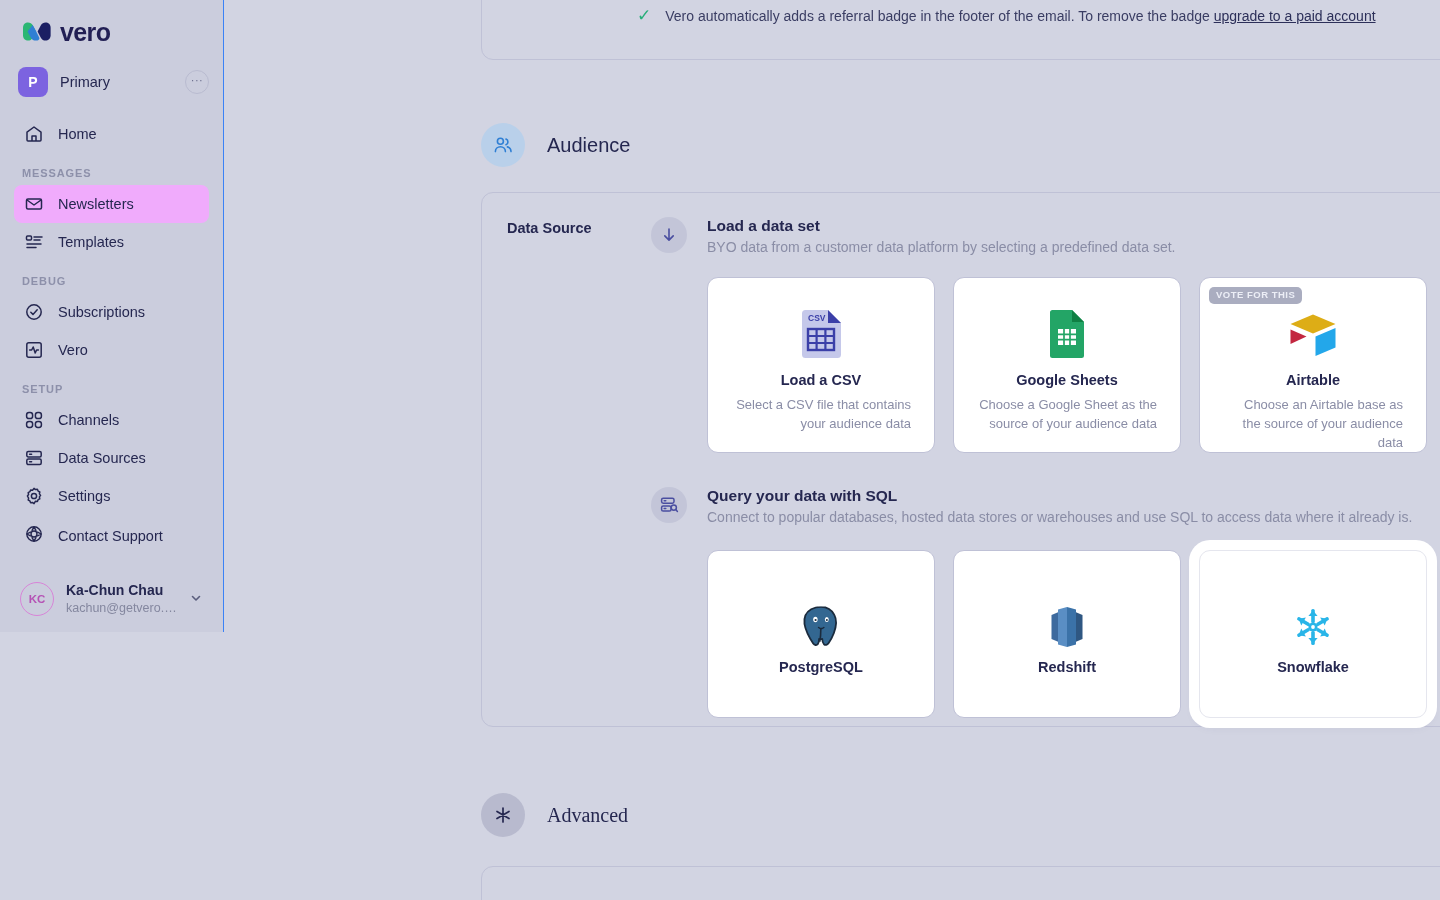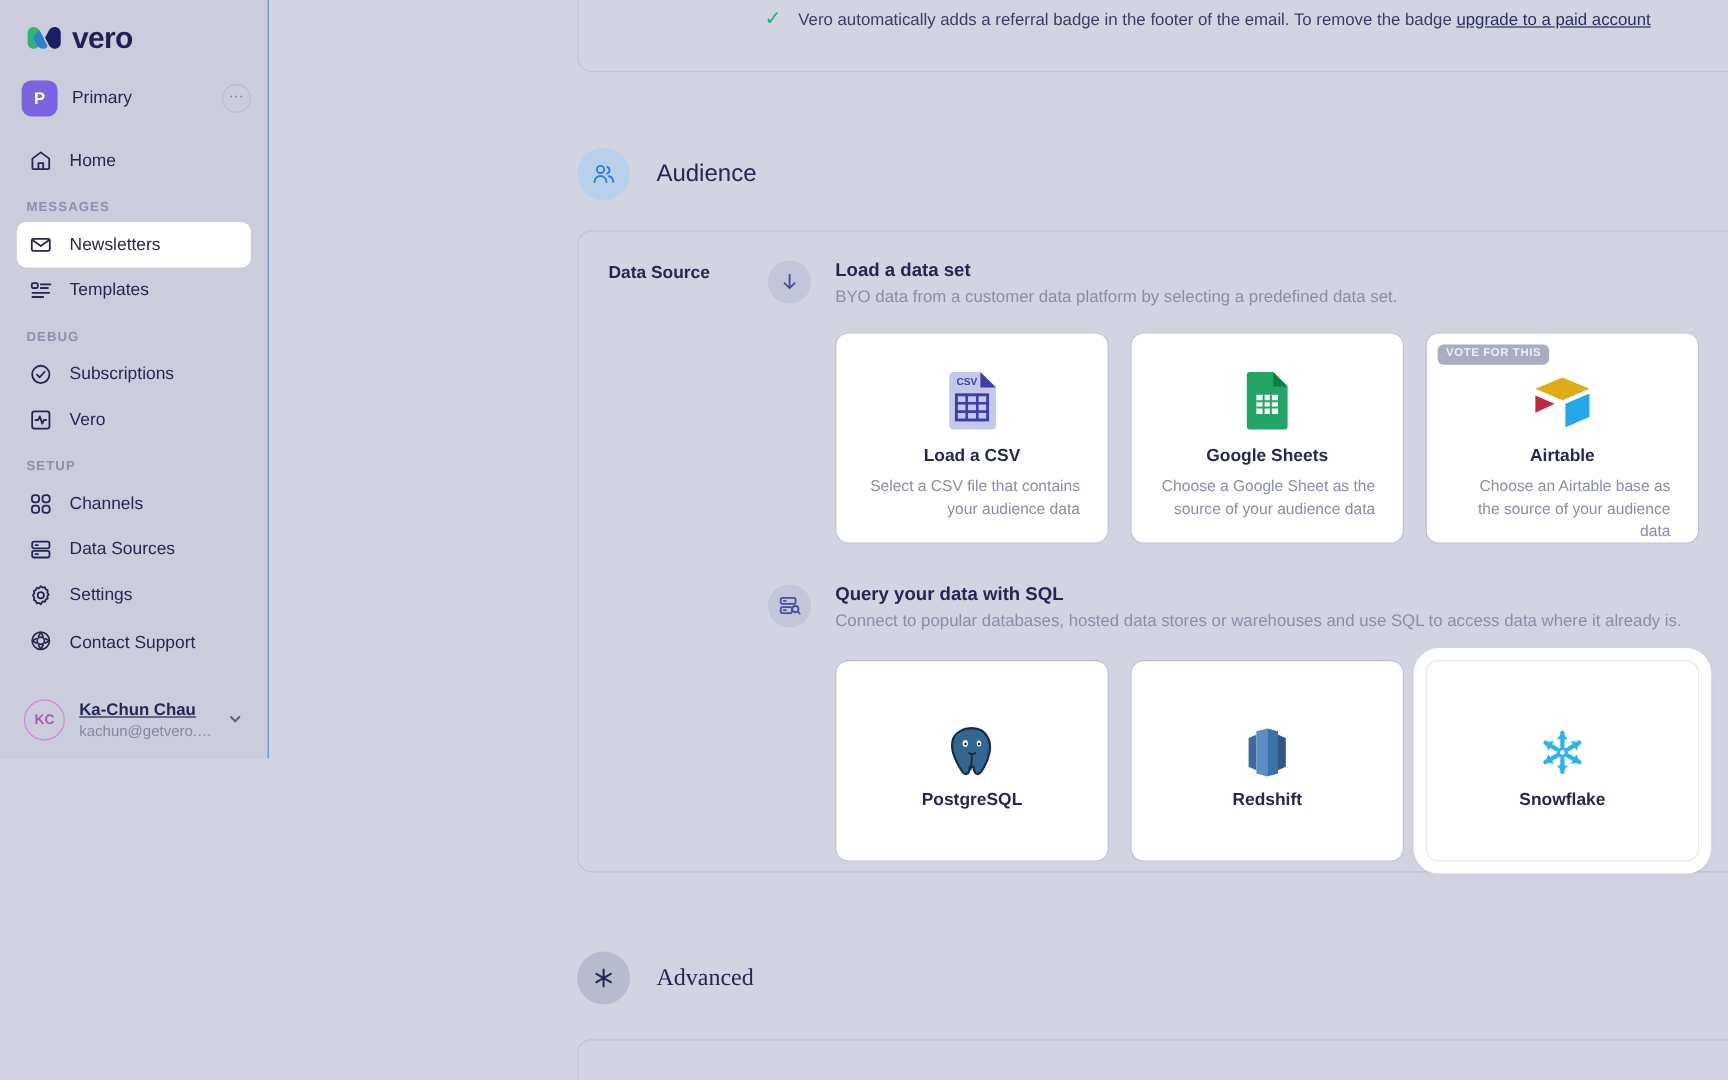--- a/index.html
+++ b/index.html
@@ -45,41 +45,41 @@
   .nav { margin-top: 18px; }
   .nav-section-label {
     font-size: 11px; font-weight: 600; letter-spacing: 0.9px;
     color: #8d90aa; padding: 14px 0 6px 22px; text-transform: uppercase;
   }
   .nav-item {
     display: flex; align-items: center; gap: 14px;
     margin: 0 14px; padding: 9px 0 9px 10px; border-radius: 8px;
     font-size: 14.5px; color: #252750; cursor: pointer;
   }
-  .nav-item.active { background: #ffffff; }
+  .nav-item.active { background: #f0abfc; }
   .nav-item .nico { width: 20px; height: 20px; flex: 0 0 20px; display: block; }
 
   .sidebar-bottom { margin-top: auto; padding-bottom: 16px; }
   .support-row {
     display: flex; align-items: center; gap: 14px;
     margin: 0 14px 0 14px; padding: 9px 0 9px 10px; border-radius: 8px;
     font-size: 14.5px; color: #252750; cursor: pointer;
   }
   .user-row {
     display: flex; align-items: center; gap: 12px;
     margin: 26px 10px 0 20px;
   }
   .user-avatar {
     width: 34px; height: 34px; border-radius: 50%;
     border: 1.5px solid #d884d8; color: #b552b5;
     font-size: 11.5px; font-weight: 600;
     display: flex; align-items: center; justify-content: center; flex: 0 0 34px;
   }
   .user-meta { flex: 1; min-width: 0; }
-  .user-name { font-size: 14px; font-weight: 600; color: #252750; line-height: 1.25; text-decoration: underline; }
+  .user-name { font-size: 14px; font-weight: 600; color: #252750; line-height: 1.25; }
   .user-email { font-size: 12.5px; color: #84879f; line-height: 1.3;
     white-space: nowrap; overflow: hidden; text-overflow: ellipsis; max-width: 130px; }
   .chev { color: #5a5d7c; font-size: 13px; padding-right: 10px; }
 
   
   .main { flex: 1; height: 900px; position: relative; overflow: hidden; background: #d2d4e2; }
 
   .panel {
     border: 1px solid #bfc1d6; border-radius: 12px; background: transparent;
   }
@@ -112,21 +112,21 @@
   }
   .adv-panel {
     position: absolute; left: 257px; top: 866px; width: 1148px; height: 120px;
   }
 
   .ds-label {
     position: absolute; left: 25px; top: 27px;
     font-size: 14.5px; font-weight: 600; color: #252750;
   }
 
-  .group { position: absolute; left: 158px; }
+  .group { position: absolute; left: 169px; }
   .group-head { display: flex; gap: 20px; align-items: flex-start; }
   .group-icon {
     width: 36px; height: 36px; border-radius: 50%; background: #c3c5d8;
     display: flex; align-items: center; justify-content: center; flex: 0 0 36px;
     margin-top: 2px;
   }
   .group-title { font-size: 15.5px; font-weight: 600; color: #252750; line-height: 1.45; }
   .group-sub { font-size: 14px; color: #8a8da6; line-height: 1.5; margin-top: 0; }
 
   .cards { display: flex; gap: 18px; margin-top: 19px; }

